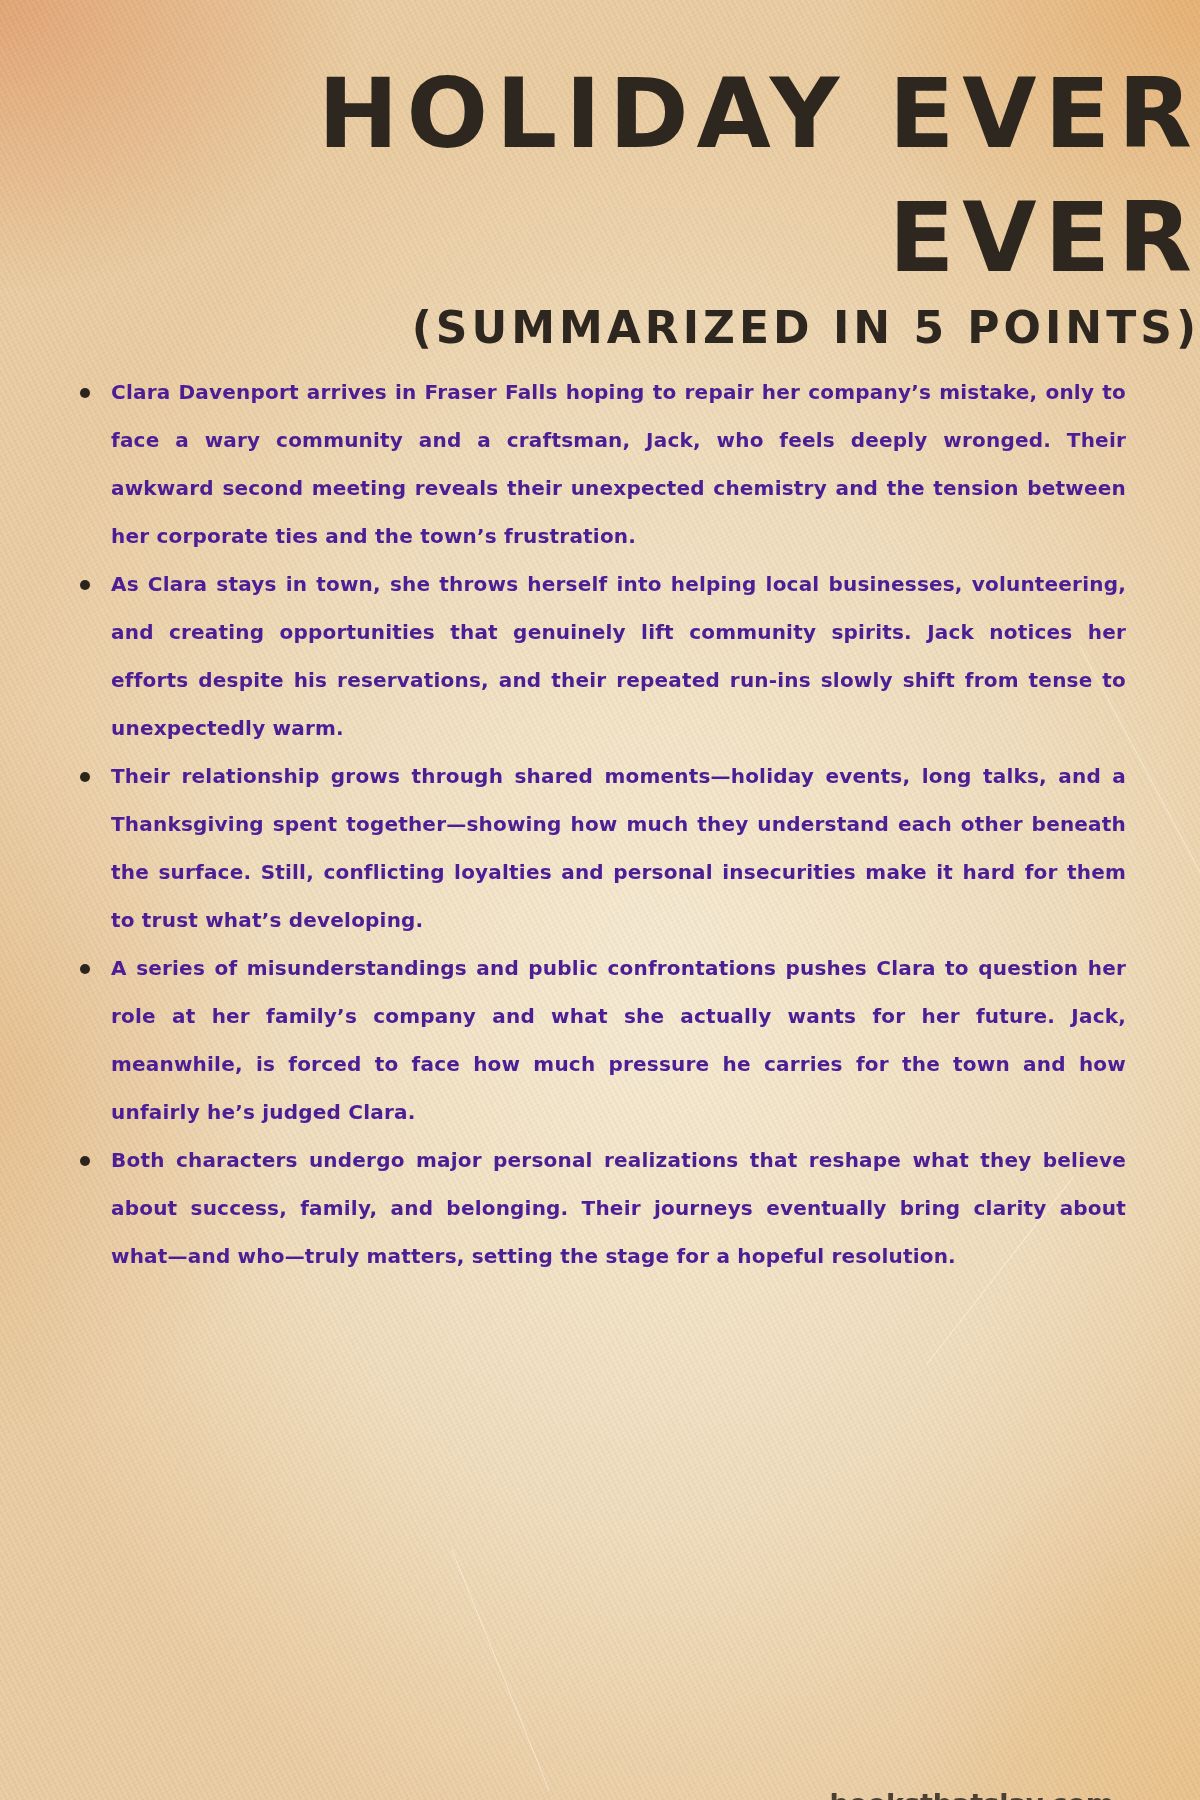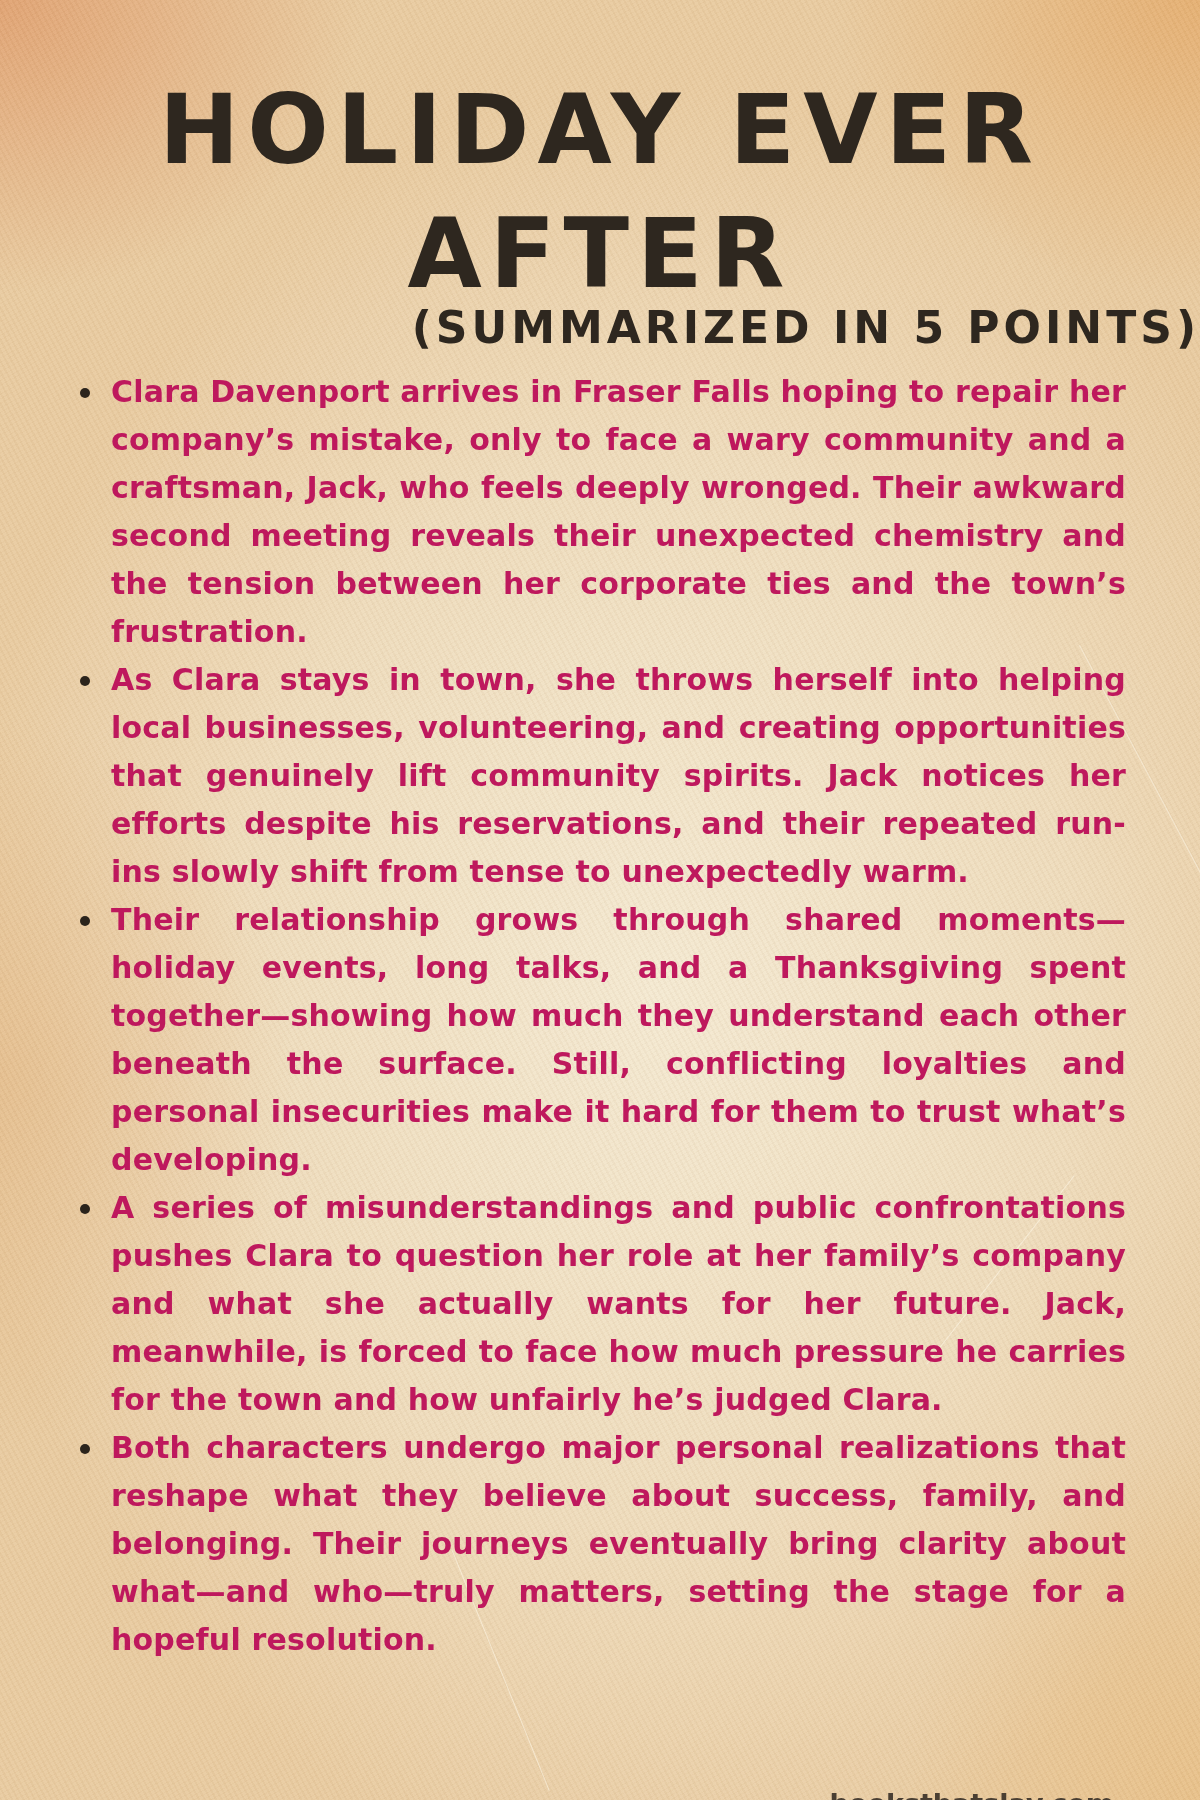--- a/index.html
+++ b/index.html
@@ -35,44 +35,44 @@
     font-weight: bold; font-size: 44px; line-height: 56px;
     letter-spacing: 4px; color: #2e271f;
   }
   .bullets {
     position: absolute; left: 78px; top: 368px; width: 1048px;
     margin: 0; padding: 0; list-style: none;
   }
   .bullet {
     position: relative; padding-left: 33px;
     font-family: "DejaVu Sans", sans-serif;
-    font-weight: bold; font-size: 30px; line-height: 48px;
-    text-align: justify; letter-spacing: 0.2px; color: #be185d;
+    font-weight: bold; font-size: 20px; line-height: 48px;
+    text-align: justify; letter-spacing: 0.2px; color: #4c1d95;
   }
   .bullet-dot {
     position: absolute; left: 2px; top: 20px;
     width: 10px; height: 10px; border-radius: 50%; background: #2b241c;
   }
   .site {
     position: absolute; right: 86px; top: 1758px;
     font-family: "DejaVu Sans", sans-serif;
     font-weight: bold; font-size: 27px; color: #4a3f33; margin-top: 30px;
   }
 </style>
 </head>
 <body>
 
 <div class="grain"></div>
 <div class="crease" style="left:1140px;top:630px;height:260px;transform:rotate(-28deg);"></div>
 <div class="crease" style="left:1000px;top:1150px;height:240px;transform:rotate(38deg);"></div>
 <div class="crease" style="left:500px;top:1540px;height:260px;transform:rotate(-22deg);"></div>
 
-<h1 class="title" style="margin:16px;">
+<h1 class="title" style="margin:0;text-align:right;">
   <div>HOLIDAY EVER</div>
-  <div>AFTER</div>
+  <div>EVER</div>
 </h1>
 
 <div class="subtitle">(SUMMARIZED IN 5 POINTS)</div>
 
 <ul class="bullets">
   <li class="bullet">
     <span class="bullet-dot"></span>
     <span>Clara Davenport arrives in Fraser Falls hoping to repair her company’s mistake, only to face a wary community and a craftsman, Jack, who feels deeply wronged. Their awkward second meeting reveals their unexpected chemistry and the tension between her corporate ties and the town’s frustration.</span>
   </li>
   <li class="bullet">

